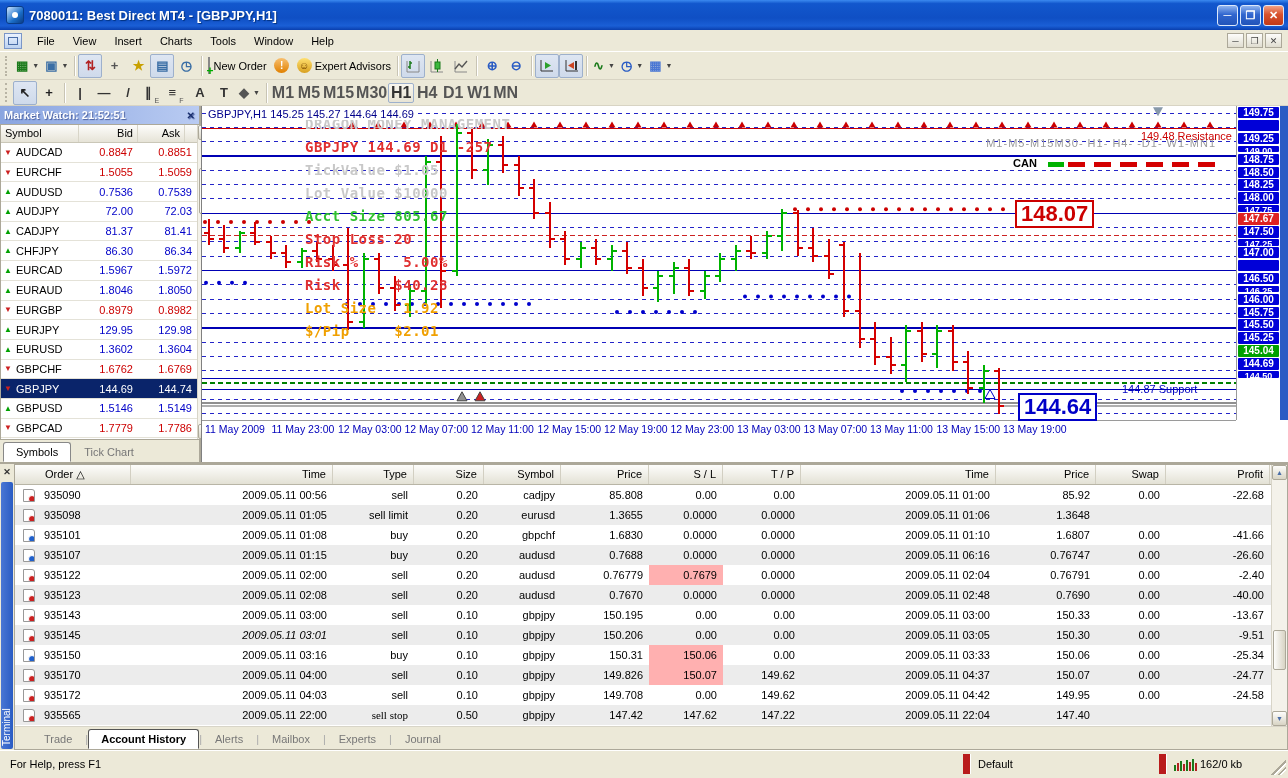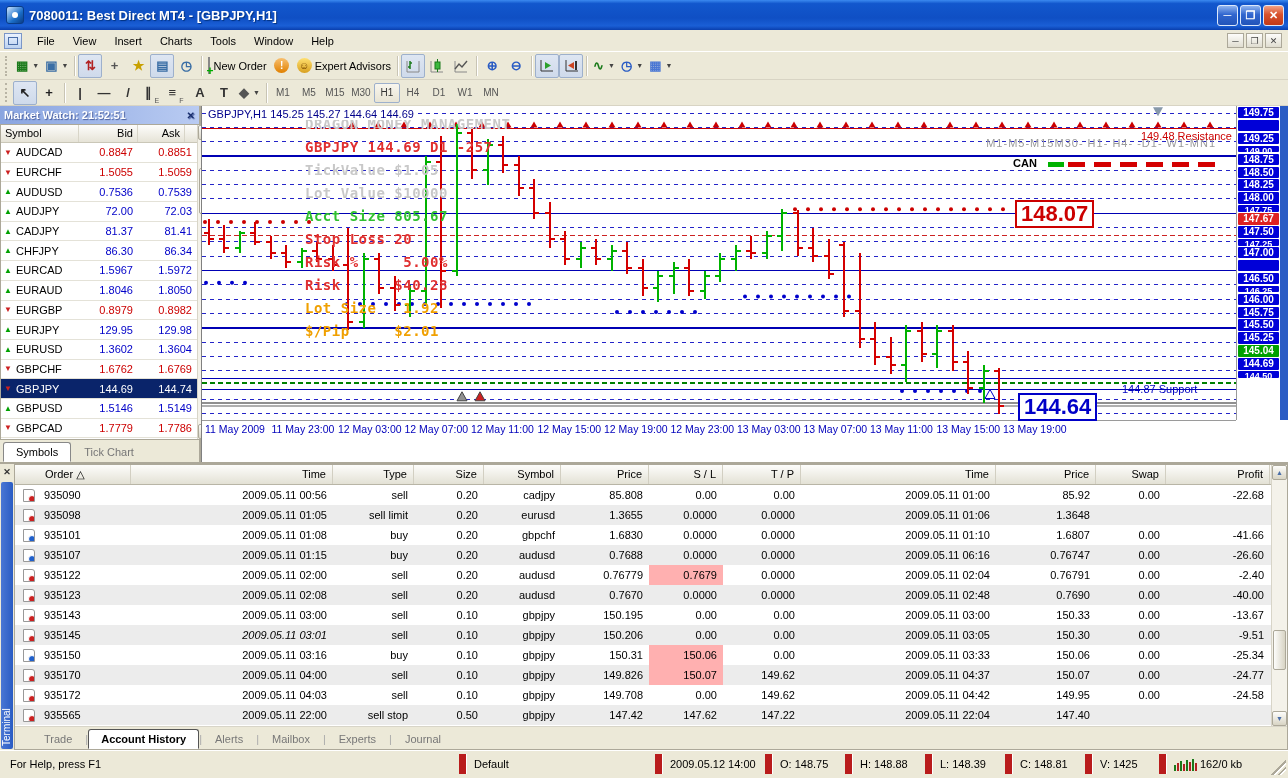--- a/index.html
+++ b/index.html
@@ -29,21 +29,21 @@
   .toolbar2 { height:26px; }
   .grip { width:5px; height:80%; border-left:2px dotted #b8b4a4; margin:0 3px; }
   .tbtn { height:24px; min-width:24px; border:1px solid transparent; border-radius:2px; display:flex; align-items:center; justify-content:center; gap:3px; padding:0 2px; font-size:13px; position:relative; }
   .tbtn.pressed { border-color:#9db0cc; background:linear-gradient(#dee6f2,#cfdaeb); }
   .tbtn .lbl { font-size:11px; color:#000; }
   .tbtn .dd { font-size:7px; color:#444; margin-left:1px; }
   .tsep { width:1px; height:20px; background:#c8c4b4; margin:0 3px; box-shadow:1px 0 0 #fff; }
   .round-ico { width:15px; height:15px; border-radius:50%; color:#fff; font-size:10px; font-weight:bold; display:flex; align-items:center; justify-content:center; }
   .sheet-ico { width:12px; height:14px; background:#fff; border:1px solid #888; position:relative; }
   .sheet-ico::after { content:"+"; position:absolute; right:-4px; bottom:-5px; color:#0a0; font-weight:bold; font-size:12px; }
-  .tf-btn { height:20px; min-width:26px; border:1px solid transparent; border-radius:2px; display:flex; align-items:center; justify-content:center; font-size:10px; font-weight:normal; color:#555; }
+  .tf-btn { height:20px; min-width:26px; border:1px solid transparent; border-radius:2px; display:flex; align-items:center; justify-content:center; font-size:16px; font-weight:bold; color:#555; }
   .tf-btn.active { border-color:#9db0cc; background:linear-gradient(#f8f6ee,#e8e4d4); color:#333; }
   .mini-svg { display:block; }
 
   
   .main { display:flex; height:356px; }
 
   
   .mwatch { width:201px; background:#0f172a; border-right:2px solid #aca899; display:flex; flex-direction:column; }
   .mw-title { height:18px; background:linear-gradient(90deg,#8aa5e0,#b9cbf2); color:#fff; font-weight:bold; font-size:11px; display:flex; align-items:center; padding:0 4px; text-shadow:1px 1px 1px #4a5f9e; }
   .mw-close { margin-left:auto; color:#1a2f6e; font-weight:bold; font-size:10px; cursor:default; }
@@ -1029,21 +1029,21 @@
               <span style="width: 100px;">149.95</span>
               <span style="width: 70px;">0.00</span>
               <span style="width: 104px;">-24.58</span>
             </div>
             <div class="t-row">
               <span class="c-order" style="width: 116px;">
                 <span class="doc red"></span>
                 <span>935565</span>
               </span>
               <span style="width: 202px;">2009.05.11 22:00</span>
-              <span style="width: 81px;">sell stop</span>
+              <span style="width: 81px; font-family: Liberation Serif, serif;">sell stop</span>
               <span style="width: 70px;">0.50</span>
               <span style="width: 77px;">gbpjpy</span>
               <span style="width: 88px;">147.42</span>
               <span style="width: 74px;">147.62</span>
               <span style="width: 78px;">147.22</span>
               <span style="width: 195px;">2009.05.11 22:04</span>
               <span style="width: 100px;">147.40</span>
               <span style="width: 70px;"></span>
               <span style="width: 104px;"></span>
             </div>
@@ -1067,28 +1067,20 @@
         <span class="term-tab">Experts</span>
         <span class="term-tab-sep">|</span>
         <span class="term-tab">Journal</span>
       </div>
   </div>
 </div>
 
 <div class="statusbar">
   <span class="sb-seg sb-help">For Help, press F1</span>
   <span class="sb-seg" style="width:196px;">Default</span>
-  <span id="sb-segs" style="display:flex;height:20px;">
-      <span class="sb-seg" style="width: 110px;">2009.05.12 14:00</span>
-      <span class="sb-seg" style="width: 80px;">O: 148.75</span>
-      <span class="sb-seg" style="width: 80px;">H: 148.88</span>
-      <span class="sb-seg" style="width: 80px;">L: 148.39</span>
-      <span class="sb-seg" style="width: 80px;">C: 148.81</span>
-      <span class="sb-seg" style="width: 74px;">V: 1425</span>
-    </span>
   <span class="sb-seg" style="width:112px;gap:0;">
     <svg width="26" height="13">
       <rect x="0" y="7" width="2" height="6" fill="#1a7a1a"></rect>
         <rect x="3" y="5" width="2" height="8" fill="#b22222"></rect>
       <rect x="6" y="3" width="2" height="10" fill="#1a7a1a"></rect>
         <rect x="9" y="6" width="2" height="7" fill="#b22222"></rect>
       <rect x="12" y="2" width="2" height="11" fill="#1a7a1a"></rect>
         <rect x="15" y="4" width="2" height="9" fill="#b22222"></rect>
       <rect x="18" y="1" width="2" height="12" fill="#1a7a1a"></rect>
         <rect x="21" y="5" width="2" height="8" fill="#b22222"></rect>

